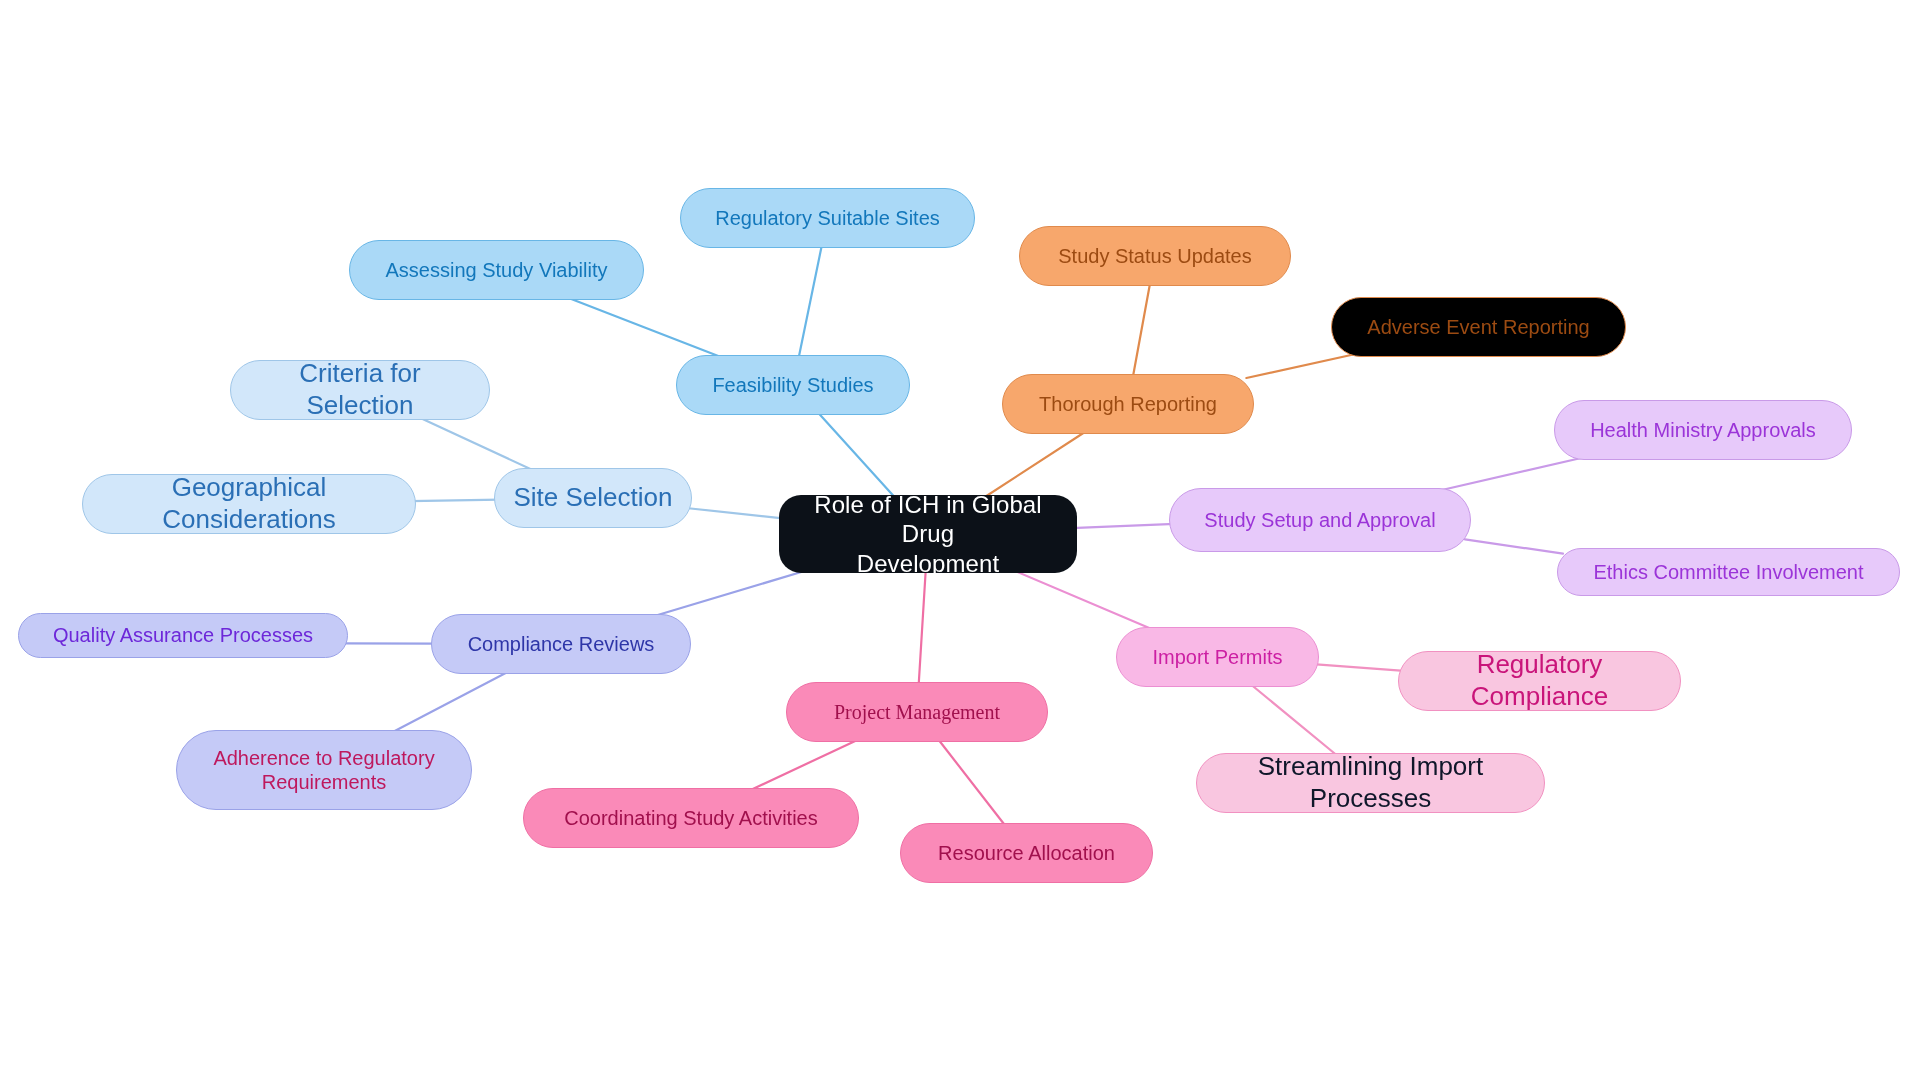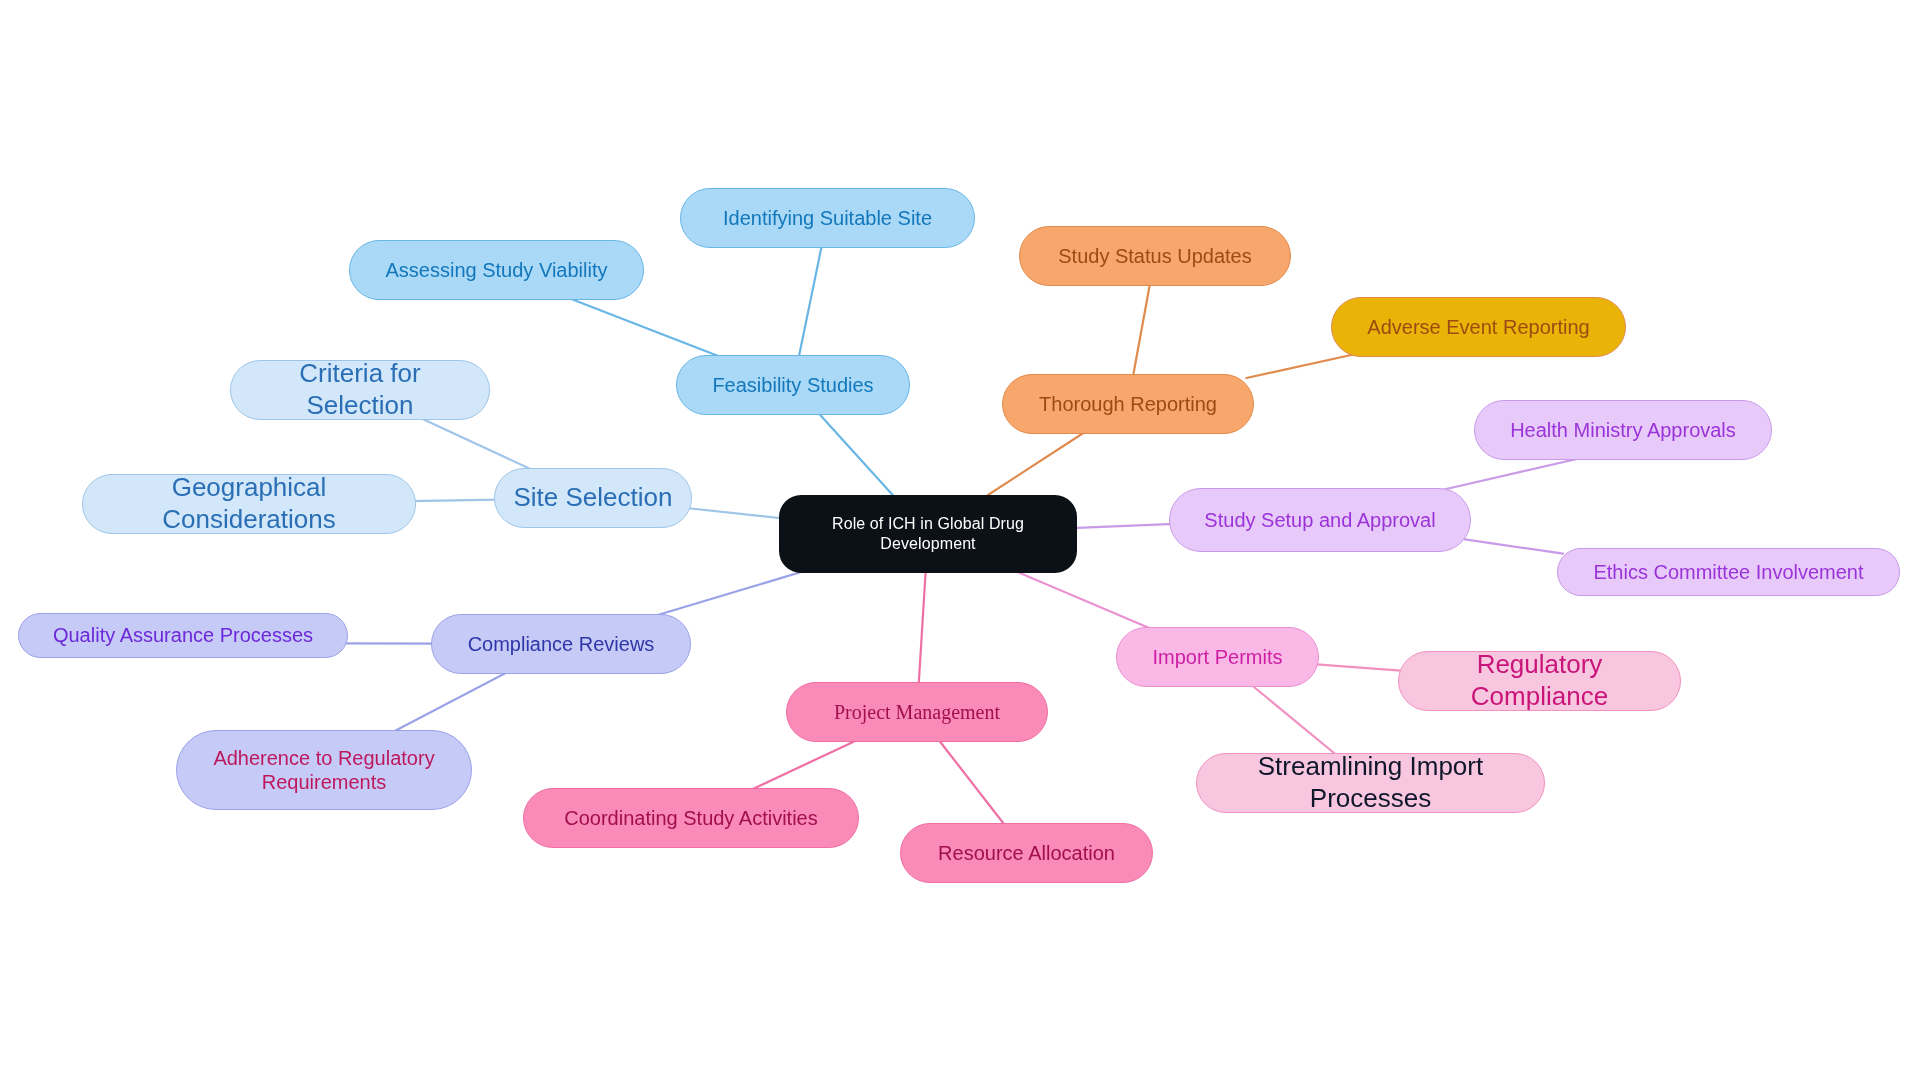--- a/index.html
+++ b/index.html
@@ -38,21 +38,21 @@
     border-width: 1px;
     line-height: 1.22;
     white-space: pre-line;
     padding: 0 14px;
   }
   .node.root {
     border-radius: 22px;
     border-width: 0;
     background: #0c1118;
     color: #ffffff;
-    font-size: 16px;
+    font-size: 24px;
     letter-spacing: 0.1px;
   }
   .node.branch  { font-size: 20px; }
   .node.leaf    { font-size: 26px; }
 </style>
 </head>
 <body>
 
 <div id="canvas">
   <svg id="edge-layer" viewBox="0 0 1920 1083" xmlns="http://www.w3.org/2000/svg">
@@ -74,30 +74,30 @@
       <path d="M 925.8 569.0 L 918.6 686.0" stroke="#ef6fa4" stroke-width="2.2" fill="none" stroke-linecap="round"></path>
       <path d="M 861.6 738.0 L 746.4 792.0" stroke="#ef6fa4" stroke-width="2.2" fill="none" stroke-linecap="round"></path>
       <path d="M 937.2 738.0 L 1006.3 827.0" stroke="#ef6fa4" stroke-width="2.2" fill="none" stroke-linecap="round"></path>
       <path d="M 811.2 569.0 L 647.7 618.0" stroke="#9aa2e8" stroke-width="2.2" fill="none" stroke-linecap="round"></path>
       <path d="M 437.0 643.7 L 342.0 643.4" stroke="#9aa2e8" stroke-width="2.2" fill="none" stroke-linecap="round"></path>
       <path d="M 511.3 670.0 L 389.0 734.0" stroke="#9aa2e8" stroke-width="2.2" fill="none" stroke-linecap="round"></path>
     </svg>
   <div id="node-layer">
       <div class="node root" style="left: 779px; top: 495px; width: 298px; height: 78px; background: rgb(12, 17, 24); border-color: transparent; color: rgb(255, 255, 255);"><span>Role of ICH in Global Drug
 Development</span></div>
-      <div class="node branch" style="left: 680px; top: 188px; width: 295px; height: 60px; background: rgb(170, 217, 247); border-color: rgb(104, 182, 230); color: rgb(18, 119, 187);"><span>Identifying Suitable Site</span></div>
+      <div class="node branch" style="left: 680px; top: 188px; width: 295px; height: 60px; background: rgb(170, 217, 247); border-color: rgb(104, 182, 230); color: rgb(18, 119, 187);"><span>Regulatory Suitable Sites</span></div>
       <div class="node branch" style="left: 349px; top: 240px; width: 295px; height: 60px; background: rgb(170, 217, 247); border-color: rgb(104, 182, 230); color: rgb(18, 119, 187);"><span>Assessing Study Viability</span></div>
       <div class="node branch" style="left: 676px; top: 355px; width: 234px; height: 60px; background: rgb(170, 217, 247); border-color: rgb(104, 182, 230); color: rgb(18, 119, 187);"><span>Feasibility Studies</span></div>
       <div class="node leaf" style="left: 230px; top: 360px; width: 260px; height: 60px; background: rgb(210, 231, 250); border-color: rgb(159, 198, 232); color: rgb(42, 111, 181);"><span>Criteria for Selection</span></div>
       <div class="node leaf" style="left: 82px; top: 474px; width: 334px; height: 60px; background: rgb(210, 231, 250); border-color: rgb(159, 198, 232); color: rgb(42, 111, 181);"><span>Geographical Considerations</span></div>
       <div class="node leaf" style="left: 494px; top: 468px; width: 198px; height: 60px; background: rgb(210, 231, 250); border-color: rgb(159, 198, 232); color: rgb(42, 111, 181);"><span>Site Selection</span></div>
       <div class="node branch" style="left: 1019px; top: 226px; width: 272px; height: 60px; background: rgb(247, 167, 108); border-color: rgb(224, 138, 76); color: rgb(156, 75, 18);"><span>Study Status Updates</span></div>
-      <div class="node branch" style="left: 1331px; top: 297px; width: 295px; height: 60px; background: #eab308; border-color: rgb(224, 138, 76); color: rgb(156, 75, 18);"><span>Adverse Event Reporting</span></div>
+      <div class="node branch" style="left: 1331px; top: 297px; width: 295px; height: 60px; background: #000000; border-color: rgb(224, 138, 76); color: rgb(156, 75, 18);"><span>Adverse Event Reporting</span></div>
       <div class="node branch" style="left: 1002px; top: 374px; width: 252px; height: 60px; background: rgb(247, 167, 108); border-color: rgb(224, 138, 76); color: rgb(156, 75, 18);"><span>Thorough Reporting</span></div>
-      <div class="node branch" style="left: 1474px; top: 400px; width: 298px; height: 60px; background: rgb(231, 201, 250); border-color: rgb(201, 154, 232); color: rgb(155, 52, 216);"><span>Health Ministry Approvals</span></div>
+      <div class="node branch" style="left: 1554px; top: 400px; width: 298px; height: 60px; background: rgb(231, 201, 250); border-color: rgb(201, 154, 232); color: rgb(155, 52, 216);"><span>Health Ministry Approvals</span></div>
       <div class="node branch" style="left: 1169px; top: 488px; width: 302px; height: 64px; background: rgb(231, 201, 250); border-color: rgb(201, 154, 232); color: rgb(155, 52, 216);"><span>Study Setup and Approval</span></div>
       <div class="node branch" style="left: 1557px; top: 548px; width: 343px; height: 48px; background: rgb(231, 201, 250); border-color: rgb(201, 154, 232); color: rgb(155, 52, 216);"><span>Ethics Committee Involvement</span></div>
       <div class="node branch" style="left: 1116px; top: 627px; width: 203px; height: 60px; background: rgb(249, 184, 230); border-color: rgb(235, 143, 210); color: rgb(204, 31, 163);"><span>Import Permits</span></div>
       <div class="node leaf" style="left: 1398px; top: 651px; width: 283px; height: 60px; background: rgb(249, 198, 224); border-color: rgb(241, 145, 193); color: rgb(201, 21, 122);"><span>Regulatory Compliance</span></div>
       <div class="node leaf" style="left: 1196px; top: 753px; width: 349px; height: 60px; background: rgb(249, 198, 224); border-color: rgb(241, 145, 193); color: #0f172a;"><span>Streamlining Import Processes</span></div>
       <div class="node branch" style="left: 786px; top: 682px; width: 262px; height: 60px; background: rgb(250, 138, 184); border-color: rgb(239, 111, 164); color: rgb(161, 16, 77); font-family: Liberation Serif, serif;"><span>Project Management</span></div>
       <div class="node branch" style="left: 523px; top: 788px; width: 336px; height: 60px; background: rgb(250, 138, 184); border-color: rgb(239, 111, 164); color: rgb(161, 16, 77);"><span>Coordinating Study Activities</span></div>
       <div class="node branch" style="left: 900px; top: 823px; width: 253px; height: 60px; background: rgb(250, 138, 184); border-color: rgb(239, 111, 164); color: rgb(161, 16, 77);"><span>Resource Allocation</span></div>
       <div class="node branch" style="left: 431px; top: 614px; width: 260px; height: 60px; background: rgb(197, 202, 247); border-color: rgb(154, 162, 232); color: rgb(46, 54, 168);"><span>Compliance Reviews</span></div>
       <div class="node branch" style="left: 18px; top: 613px; width: 330px; height: 45px; background: rgb(197, 202, 247); border-color: rgb(154, 162, 232); color: #6d28d9;"><span>Quality Assurance Processes</span></div>

